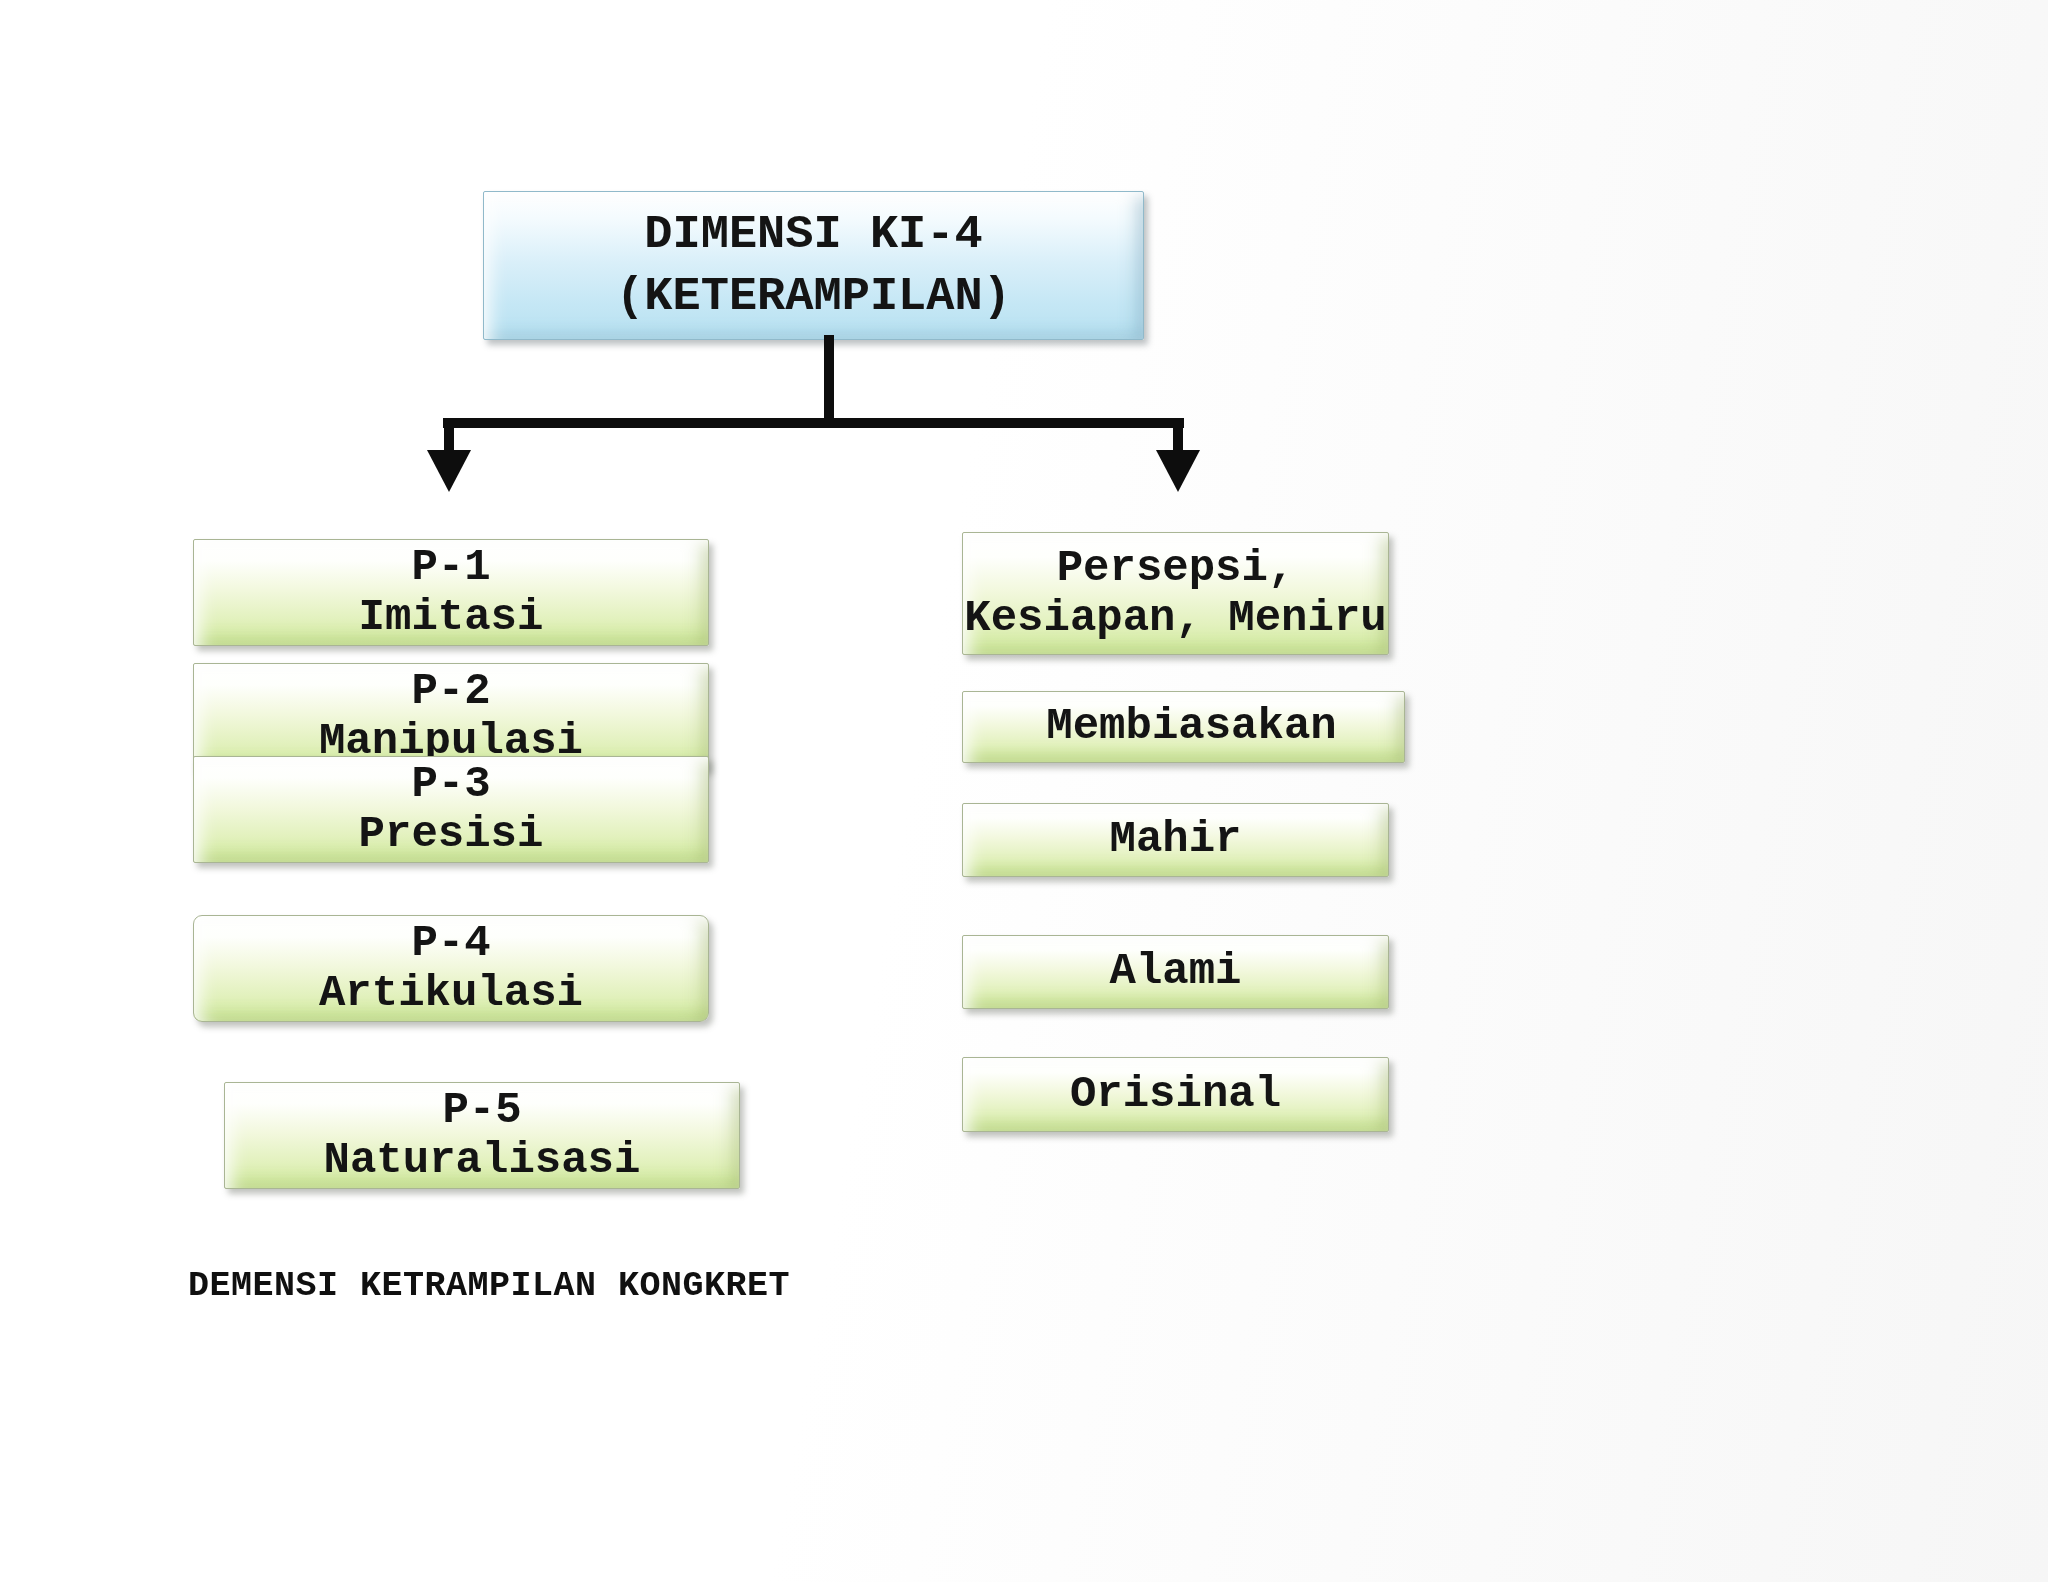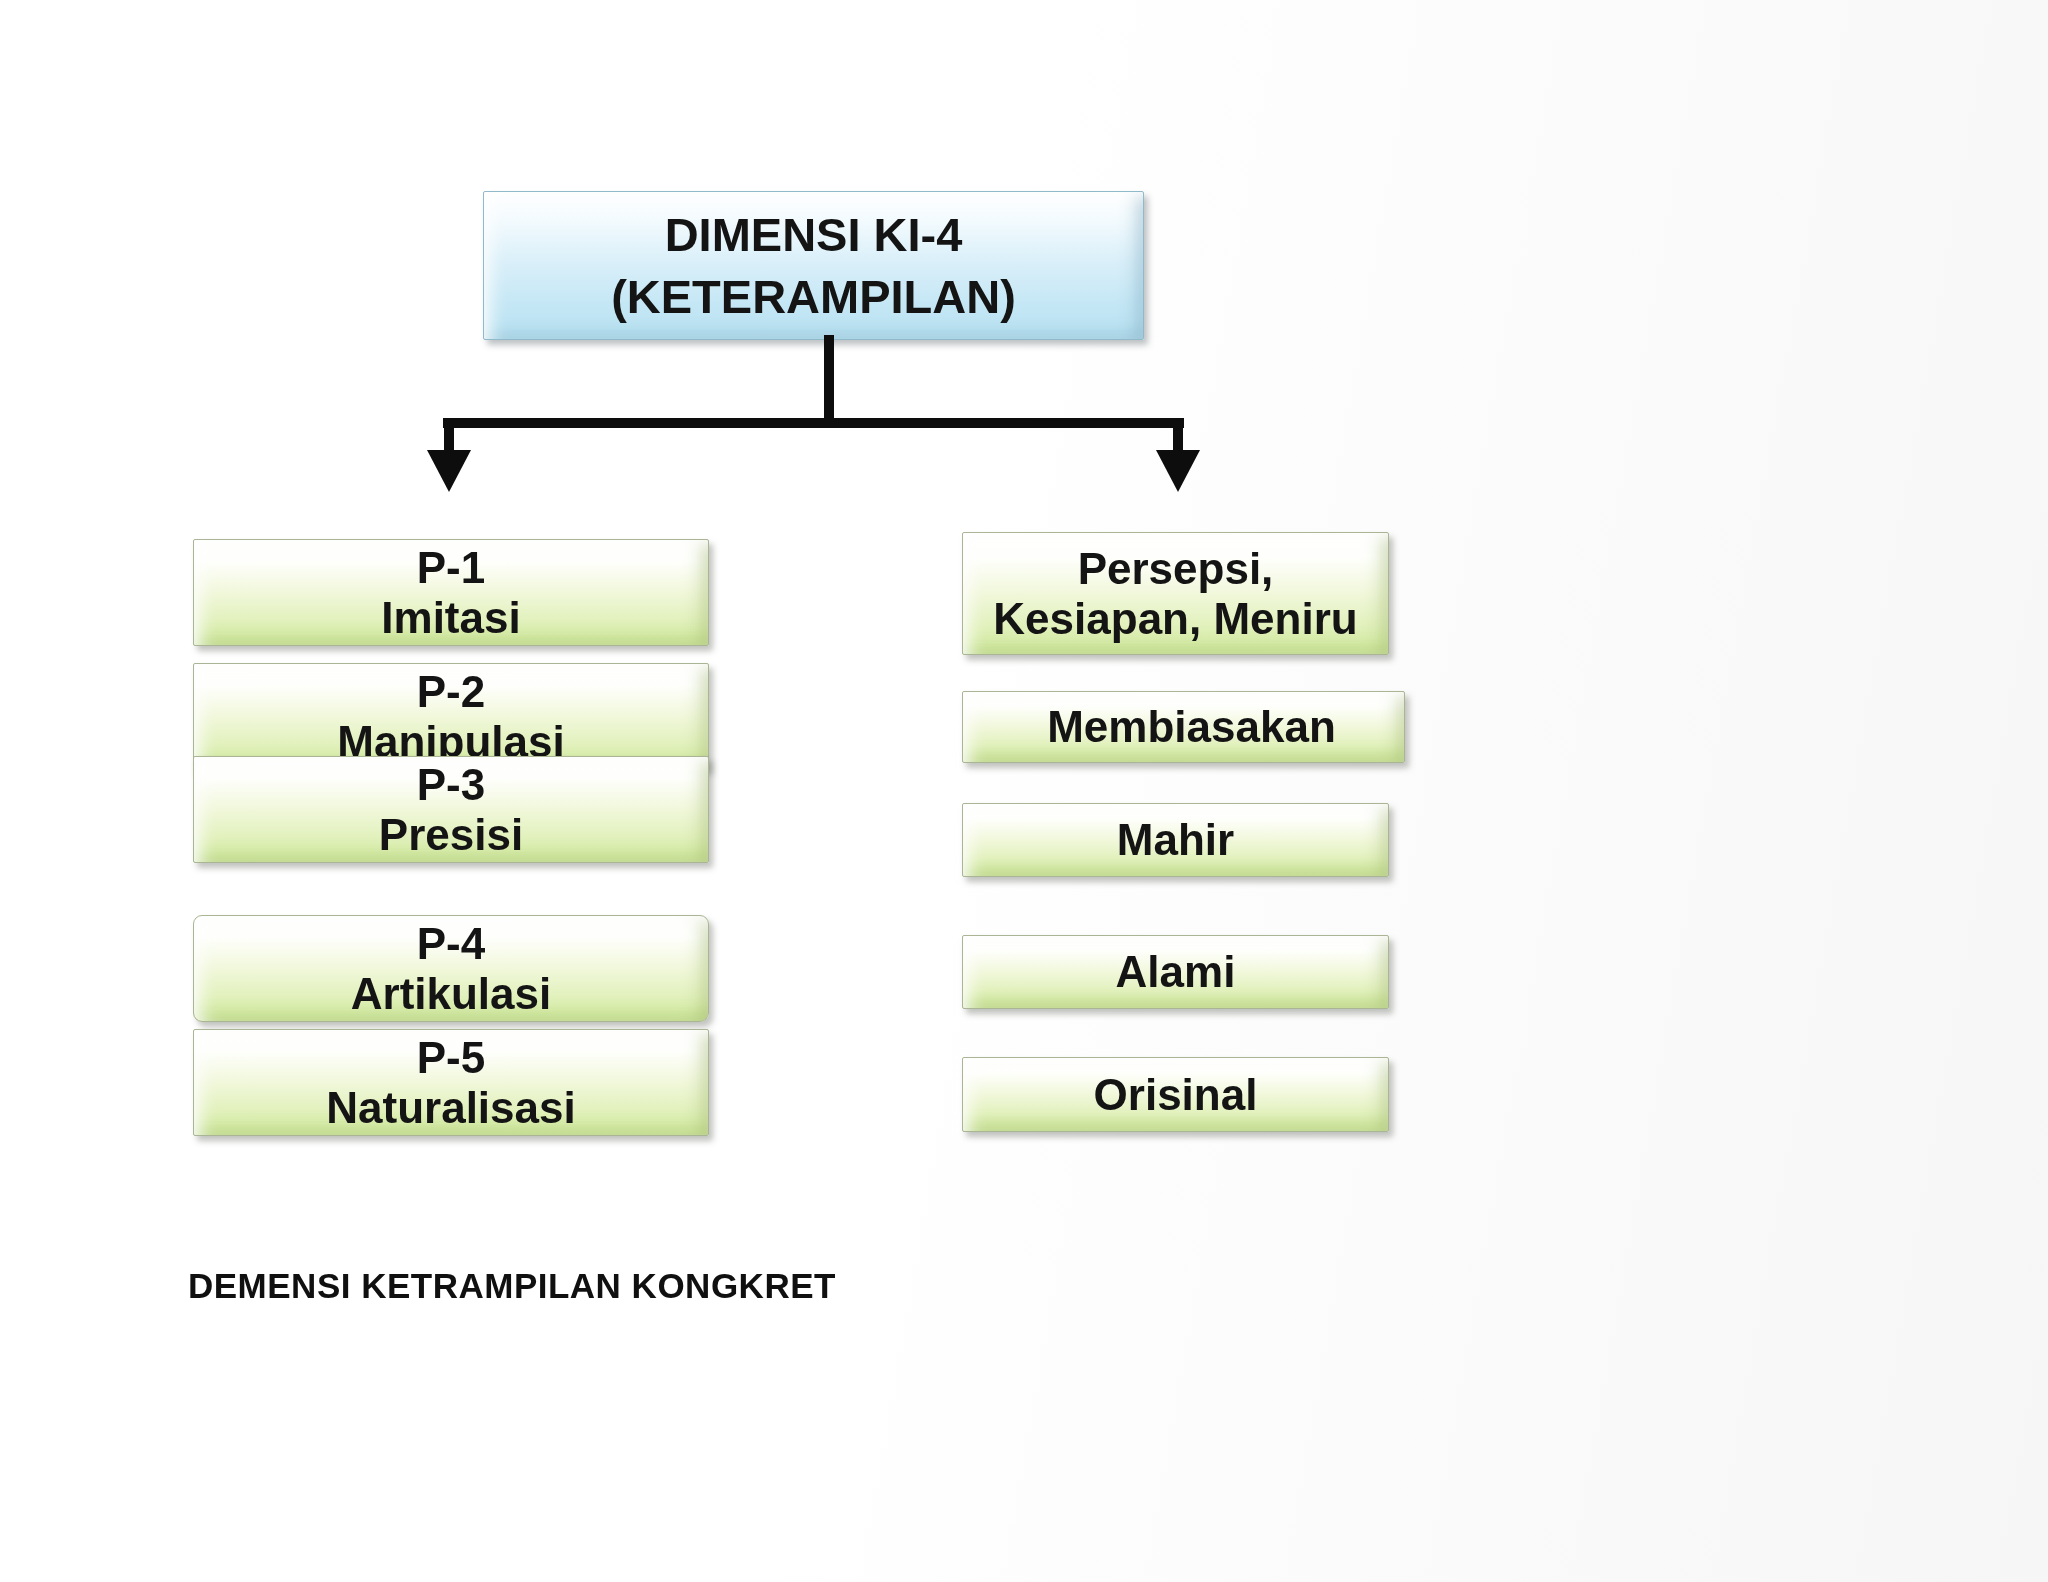--- a/index.html
+++ b/index.html
@@ -6,21 +6,21 @@
     margin: 0;
     padding: 0;
     background: #ffffff;
   }
   .canvas {
     position: relative;
     width: 2048px;
     height: 1582px;
     overflow: hidden;
     background: linear-gradient(100deg, #ffffff 45%, #f6f6f6 100%);
-    font-family: Liberation Sans, sans-serif;
+    font-family: Liberation Mono, monospace;
     color: #141414;
   }
 
   
   .node {
     position: absolute;
     display: flex;
     flex-direction: column;
     align-items: center;
     justify-content: center;
@@ -54,21 +54,21 @@
 
   
   .root-node   { left: 483px; top: 191px; width: 659px; height: 147px; }
 
   
   .l-box { left: 193px; width: 514px; height: 105px; }
   .l-1 { top: 539px; }
   .l-2 { top: 663px; align-items: center; }
   .l-3 { top: 756px; }
   .l-4 { top: 915px; border-radius: 9px; }
-  .l-5 { top: 1029px; }
+  .l-5 { top: 1082px; margin-left: 31px; }
 
   
   .r-box { left: 962px; width: 425px; }
   .r-1 { top: 532px; height: 121px; }
   .r-2 { top: 691px; height: 70px; padding-left: 16px; }
   .r-3 { top: 803px; height: 72px; }
   .r-4 { top: 935px; height: 72px; }
   .r-5 { top: 1057px; height: 73px; }
 
   

